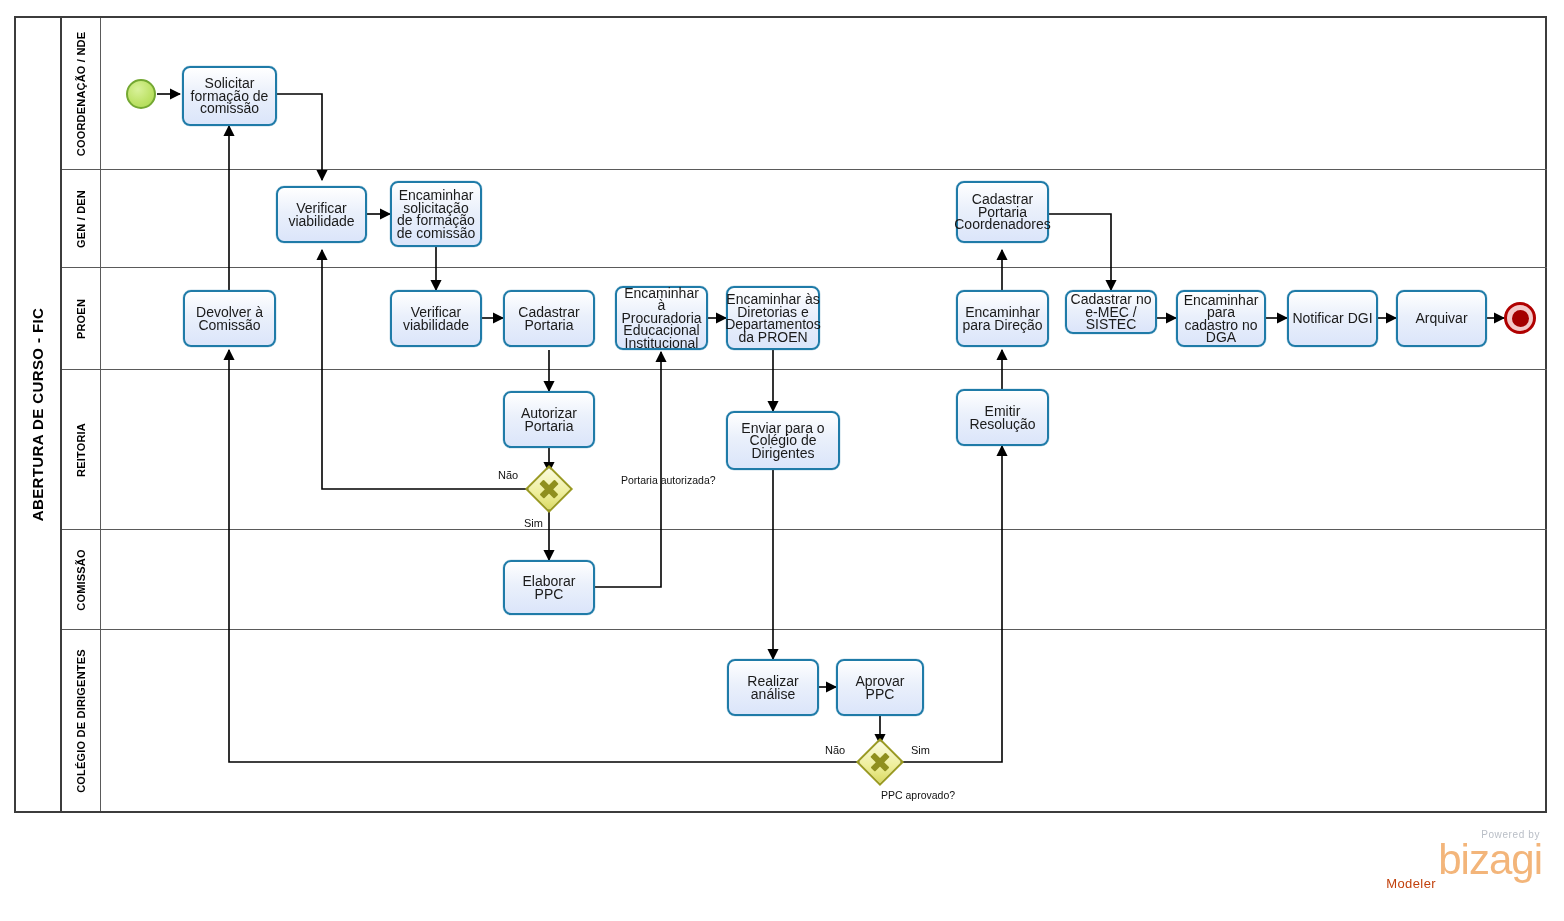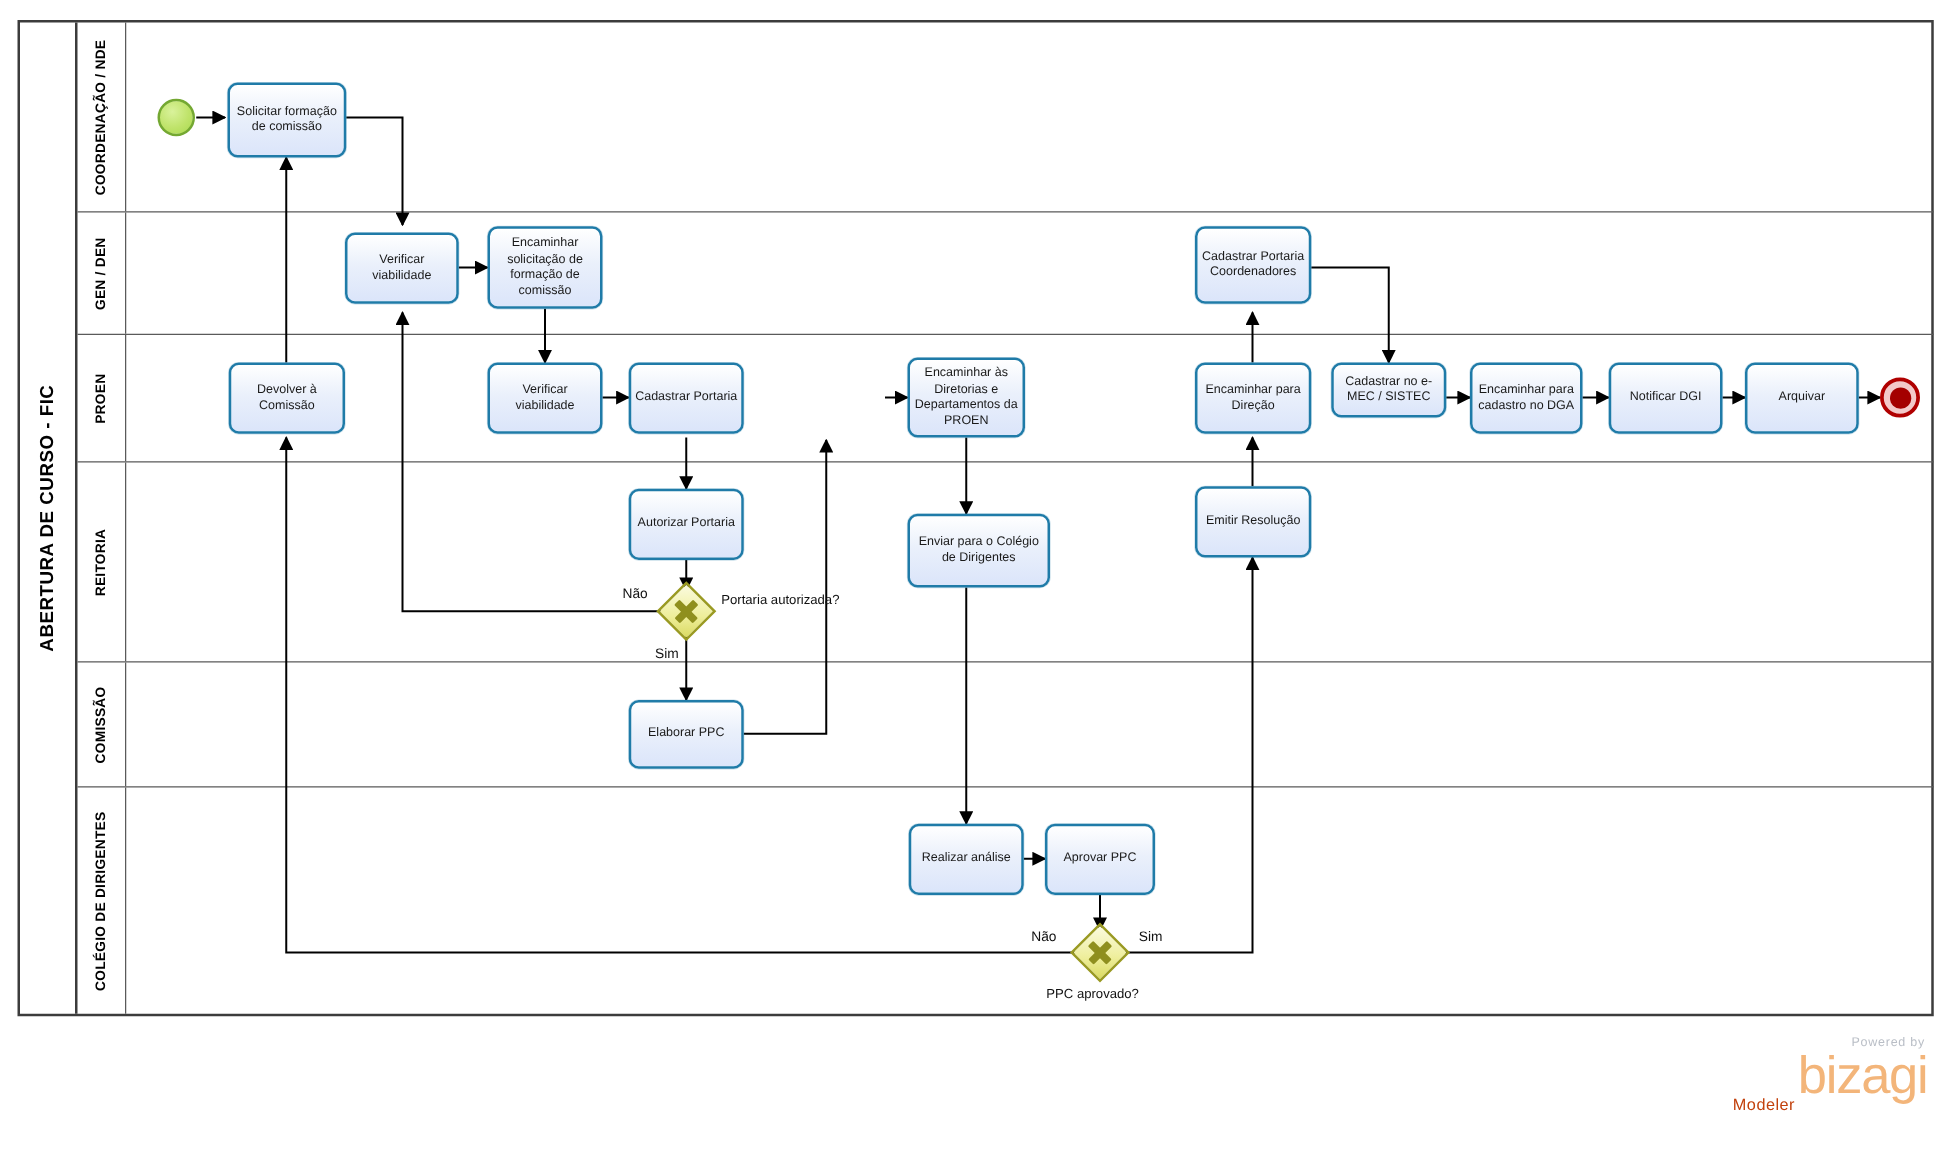--- a/index.html
+++ b/index.html
@@ -66,21 +66,21 @@
 
   
   .task {
     position: absolute;
     border: 2px solid #1f7ba8;
     border-radius: 8px;
     background: linear-gradient(to bottom, #ffffff 0%, #eaf0fb 45%, #dbe5fa 100%);
     box-shadow: 0 0 0 0.5px rgba(31,123,168,.25);
     display: flex; align-items: center; justify-content: center;
     text-align: center;
-    font-size: 10px;
+    font-size: 14px;
     line-height: 12.5px;
     color: #1a1a1a;
     padding: 17px 3px;
   }
   
   .event-start {
     position: absolute;
     width: 30px; height: 30px;
     border-radius: 50%;
     border: 2px solid #74a832;
@@ -128,20 +128,21 @@
     font-size: 11px;
     color: #111;
     white-space: nowrap;
   }
   .gw-label {
     position: absolute;
     font-size: 10.5px;
     color: #111;
     line-height: 12px;
     white-space: nowrap;
+    margin-left: 44px;
   }
   #connectors { position: absolute; left: 0; top: 0; width: 1564px; height: 921px; pointer-events: none; }
 
   
   #bizagi {
     position: absolute;
     right: 22px; bottom: 30px;
     text-align: right;
     user-select: none;
   }
@@ -304,20 +305,23 @@
   </div>
 
   <div class="task" style="left:390px; top:290px; width:92px; height:57px;">
     <span>Verificar viabilidade</span>
   </div>
 
   <div class="task" style="left:503px; top:290px; width:92px; height:57px;">
     <span>Cadastrar Portaria</span>
   </div>
 
+  <div class="task" style="left:615px; top:286px; width:93px; height:64px;">
+    <span>Encaminhar à Procuradoria Educacional Institucional</span>
+  </div>
 
   <div class="task" style="left:726px; top:286px; width:94px; height:64px;">
     <span>Encaminhar às Diretorias e Departamentos da PROEN</span>
   </div>
 
   <div class="task" style="left:503px; top:391px; width:92px; height:57px;">
     <span>Autorizar Portaria</span>
   </div>
 
   <div class="task" style="left:726px; top:411px; width:114px; height:59px;">

